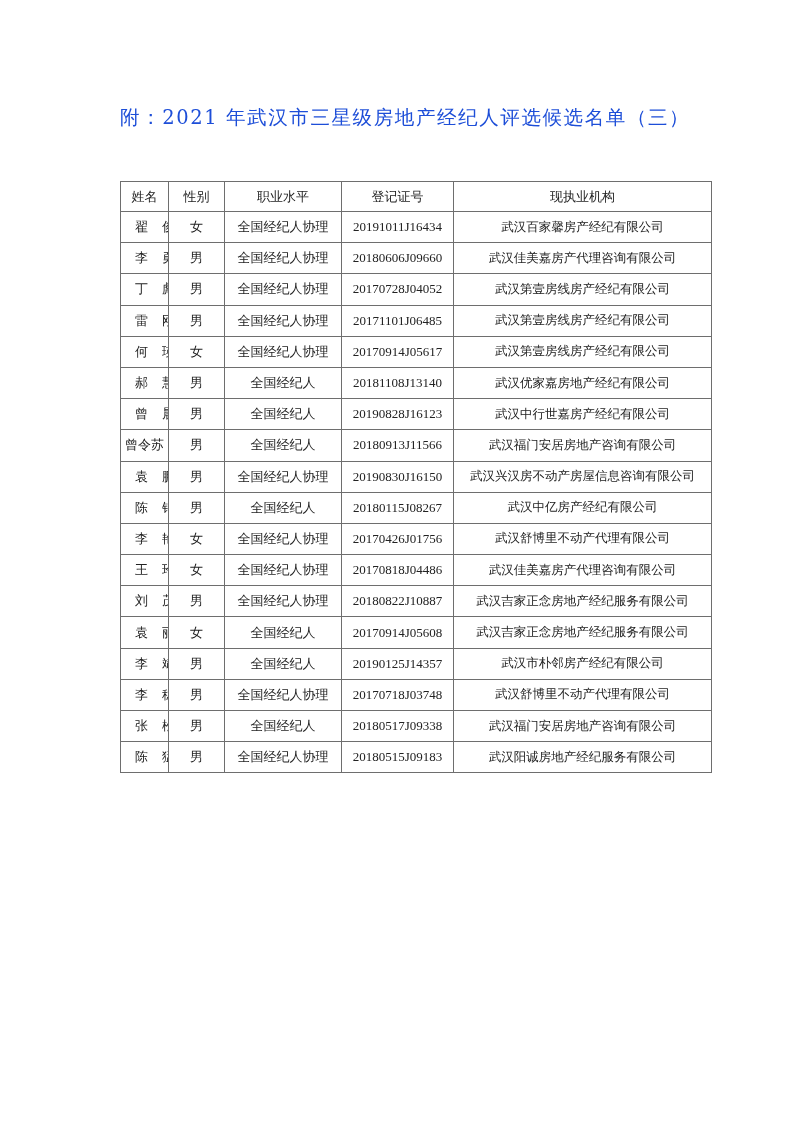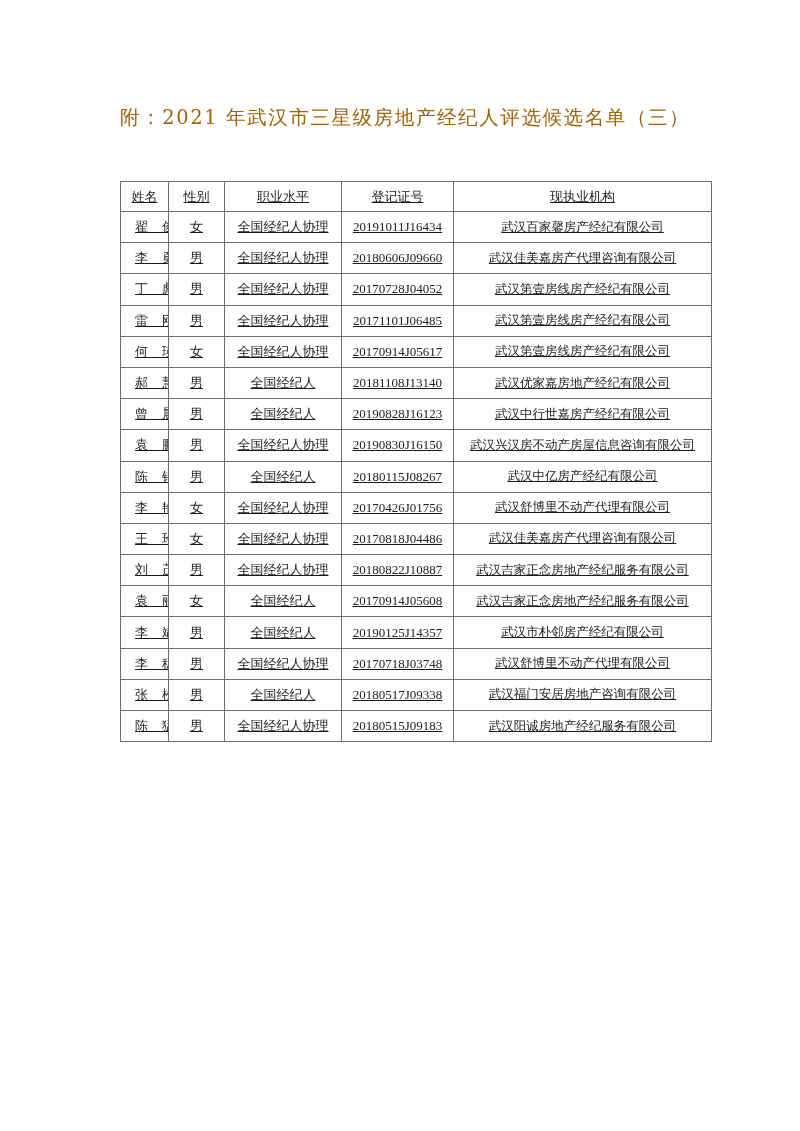--- a/index.html
+++ b/index.html
@@ -14,33 +14,32 @@
       overflow: hidden;
       font-family: "DejaVu Serif", "Liberation Serif", serif;
       color: #1a1a1a;
     }
     .title {
       position: absolute;
       left: 120px;
       top: 104px;
       font-size: 19.5px;
       letter-spacing: 1.6px;
-      color: #a16207;
+      color: #1d4ed8;
       white-space: nowrap;
       font-family: "DejaVu Serif", "Liberation Serif", serif;
     }
     table.roster {
       position: absolute;
       left: 120px;
       top: 181px;
       width: 591px;
       border-collapse: collapse;
       table-layout: fixed;
       font-size: 13px;
-      text-decoration: underline;
     }
     table.roster th, table.roster td {
       border: 1px solid #6e6e6e;
       text-align: center;
       vertical-align: middle;
       padding: 0;
       white-space: nowrap;
       overflow: hidden;
       color: #222;
     }
@@ -124,20 +123,27 @@
         <td class="org">武汉优家嘉房地产经纪有限公司</td>
       </tr>
       <tr>
         <td class="name two">曾晨</td>
         <td>男</td>
         <td>全国经纪人</td>
         <td class="reg">20190828J16123</td>
         <td class="org">武汉中行世嘉房产经纪有限公司</td>
       </tr>
       <tr>
+        <td class="name">曾令苏</td>
+        <td>男</td>
+        <td>全国经纪人</td>
+        <td class="reg">20180913J11566</td>
+        <td class="org">武汉福门安居房地产咨询有限公司</td>
+      </tr>
+      <tr>
         <td class="name two">袁鹏</td>
         <td>男</td>
         <td>全国经纪人协理</td>
         <td class="reg">20190830J16150</td>
         <td class="org">武汉兴汉房不动产房屋信息咨询有限公司</td>
       </tr>
       <tr>
         <td class="name two">陈钟</td>
         <td>男</td>
         <td>全国经纪人</td>

